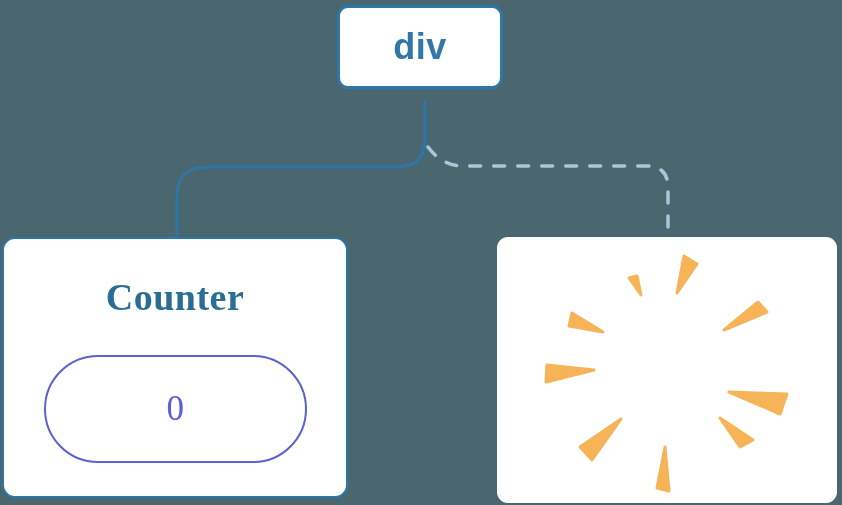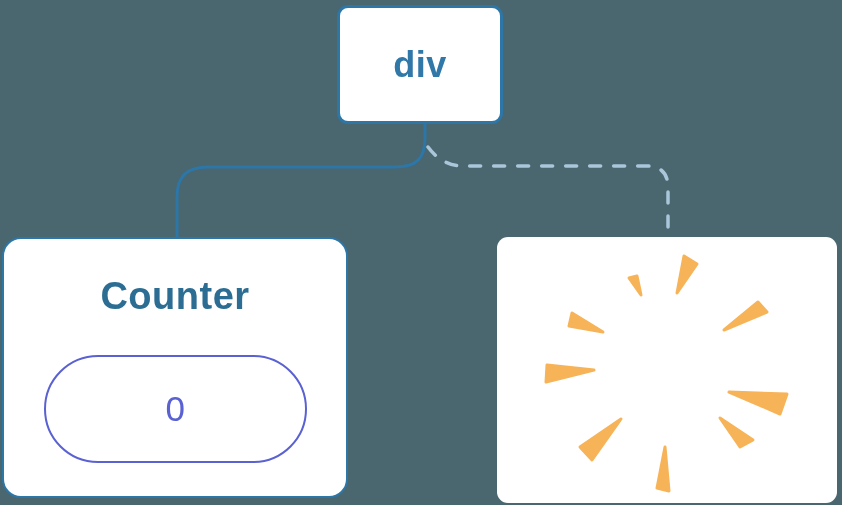--- a/index.html
+++ b/index.html
@@ -32,21 +32,21 @@
     stroke: #a9c6db;
     stroke-width: 3.5;
     stroke-dasharray: 11 13;
     stroke-linecap: round;
   }
   .node-root {
     position: absolute;
     left: 337px;
     top: 5px;
     width: 166px;
-    height: 119px;
+    height: 84px;
     box-sizing: border-box;
     background: #ffffff;
     border: 3px solid #2d76a8;
     border-radius: 11px;
     display: flex;
     align-items: center;
     justify-content: center;
     z-index: 1;
   }
   .node-root .label {
@@ -60,21 +60,22 @@
     box-sizing: border-box;
     background: #ffffff;
     z-index: 1;
   }
   .card-counter {
     left: 2px;
     top: 237px;
     width: 346px;
     height: 261px;
     border: 2.5px solid #2d76a8;
-    border-radius: 19px;
+    border-radius: 13px;
+    font-family: Liberation Serif, serif;
   }
   .counter-title {
     margin-top: 36px;
     text-align: center;
     color: #2c6e93;
     font-size: 38px;
     font-weight: 600;
     letter-spacing: 0.5px;
   }
   .state-pill {

